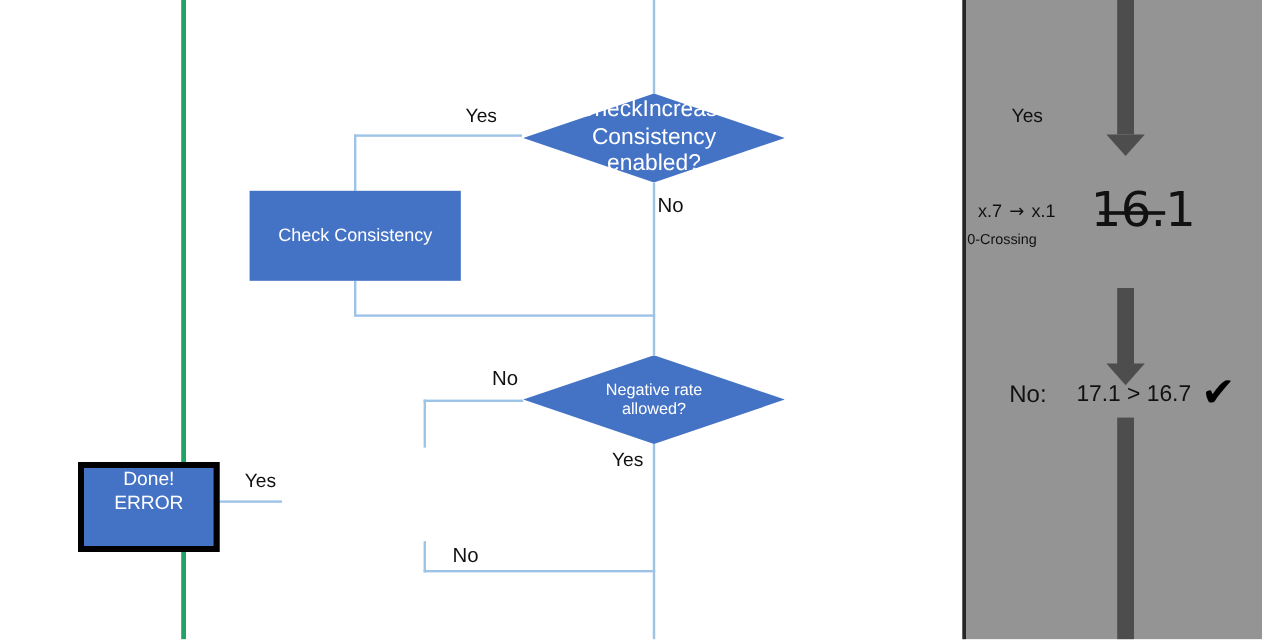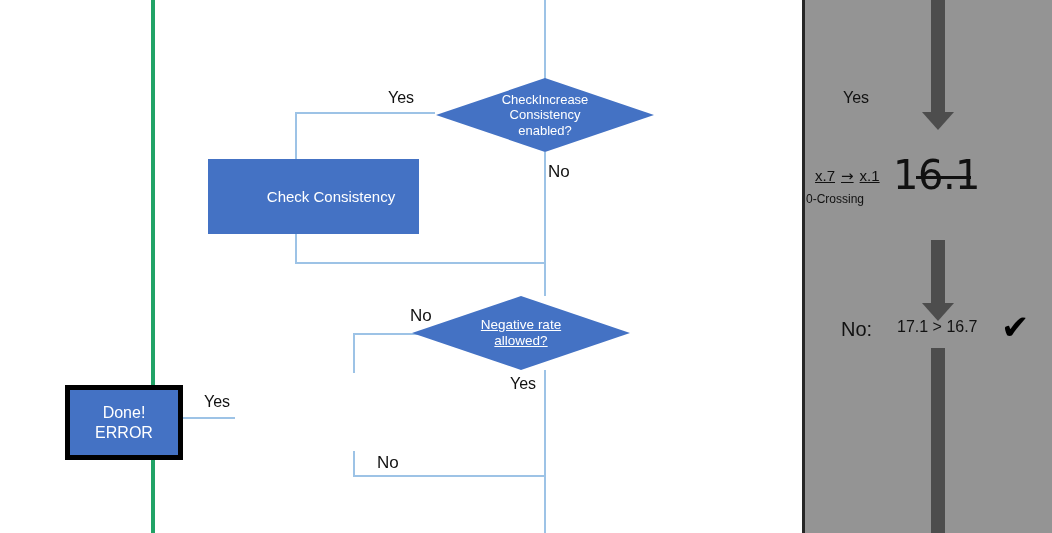--- a/index.html
+++ b/index.html
@@ -11,24 +11,24 @@
   .vline{position:absolute;background:#9dc3e6;width:2px;}
   .hline{position:absolute;background:#9dc3e6;height:2px;}
 
   .diamond{position:absolute;display:flex;align-items:center;justify-content:center;
            text-align:center;color:#ffffff;}
   .diamond .dshape{position:absolute;inset:0;background:#4472c4;
            clip-path:polygon(50% 0%,100% 50%,50% 100%,0% 50%);}
   .diamond .dtext{position:relative;z-index:2;line-height:1.18;padding:0 6px;}
 
   .procbox{position:absolute;background:#4472c4;color:#ffffff;display:flex;
-           align-items:center;justify-content:center;text-align:center;line-height:1.2;padding-left:35px;}
+           align-items:center;justify-content:center;text-align:center;line-height:1.2;}
 
   .errbox{position:absolute;background:#4472c4;color:#ffffff;border:5px solid #000000;
-          display:flex;flex-direction:column;align-items:center;justify-content:center;
+          display:flex;flex-direction:column;align-items:center;justify-content:flex-start;
           line-height:1.25;}
 
   .lbl{position:absolute;color:#111111;white-space:nowrap;}
 
   .greenline{position:absolute;background:#21a366;width:4px;top:0;height:533px;left:151px;}
 
   
   #rightpanel{position:absolute;left:802px;top:0;width:250px;height:533px;
               background:#949494;border-left:3px solid #262626;box-sizing:border-box;}
   .garrowshaft{position:absolute;background:#4d4d4d;width:14px;}
@@ -64,38 +64,38 @@
 
   <div class="vline" style="left:544px;top:370px;height:163px;"></div>
 
   <div class="vline" style="left:353px;top:451px;height:26px;"></div>
   <div class="hline" style="left:353px;top:475px;width:193px;"></div>
 
   <div class="hline" style="left:172px;top:417px;width:63px;"></div>
 
   <div class="diamond" style="left:436px;top:78px;width:218px;height:74px;">
     <div class="dshape"></div>
-    <div class="dtext" style="font-size:13px;">
+    <div class="dtext" style="font-size:19px;">
       <div>CheckIncrease</div>
       <div>Consistency</div>
       <div>enabled?</div>
     </div>
   </div>
 
   <div class="lbl" style="left:388px;top:89px;font-size:16px;">Yes</div>
 
   <div class="lbl" style="left:548px;top:162px;font-size:17px;">No</div>
 
   <div class="procbox" style="left:208px;top:159px;width:176px;height:75px;font-size:15px;">
     <div>
       <div>Check Consistency</div>
     </div>
   </div>
 
-  <div class="diamond" style="left:412px;top:296px;width:218px;height:74px;text-decoration:underline;">
+  <div class="diamond" style="left:436px;top:296px;width:218px;height:74px;">
     <div class="dshape"></div>
     <div class="dtext" style="font-size:13.5px;">
       <div>Negative rate</div>
       <div>allowed?</div>
     </div>
   </div>
 
   <div class="lbl" style="left:410px;top:306px;font-size:17px;">No</div>
 
   <div class="lbl" style="left:510px;top:375px;font-size:16px;">Yes</div>
@@ -110,33 +110,33 @@
     <div>ERROR</div>
   </div>
 
   <div id="rightpanel">
 
     <div class="garrowshaft" style="left:126px;top:0;height:112px;"></div>
     <div class="garrowhead" style="left:117px;top:112px;"></div>
 
     <div class="gtext" style="left:38px;top:89px;font-size:16px;">Yes</div>
 
-    <div class="gtext" style="left:10px;top:167px;font-size:15px;text-decoration:underline;">
+    <div class="gtext" style="left:10px;top:167px;font-size:15px;">
       <span>x.7</span><span class="arrowglyph" style="padding:0 6px;">→</span><span>x.1</span>
     </div>
 
     <div class="gtext" style="left:1px;top:192px;font-size:12px;">0-Crossing</div>
 
-    <div class="bignum" style="left:88px;top:152px;">16.1</div>
+    <div class="bignum" style="left:104px;top:152px;">16.1</div>
     <div class="strike" style="left:111px;top:176px;width:55px;"></div>
 
 
     <div class="garrowshaft" style="left:126px;top:240px;height:64px;"></div>
     <div class="garrowhead" style="left:117px;top:303px;"></div>
 
     <div class="gtext" style="left:36px;top:318px;font-size:20px;">No:</div>
-    <div class="gtext" style="left:92px;top:318px;font-size:16px;text-align:right;">17.1 &gt; 16.7</div>
+    <div class="gtext" style="left:92px;top:318px;font-size:19px;text-align:right;">17.1 &gt; 16.7</div>
     <div class="check" style="left:196px;top:310px;">✔</div>
 
     <div class="garrowshaft" style="left:126px;top:348px;height:185px;"></div>
   </div>
 
 </div>
 
 </body></html>

